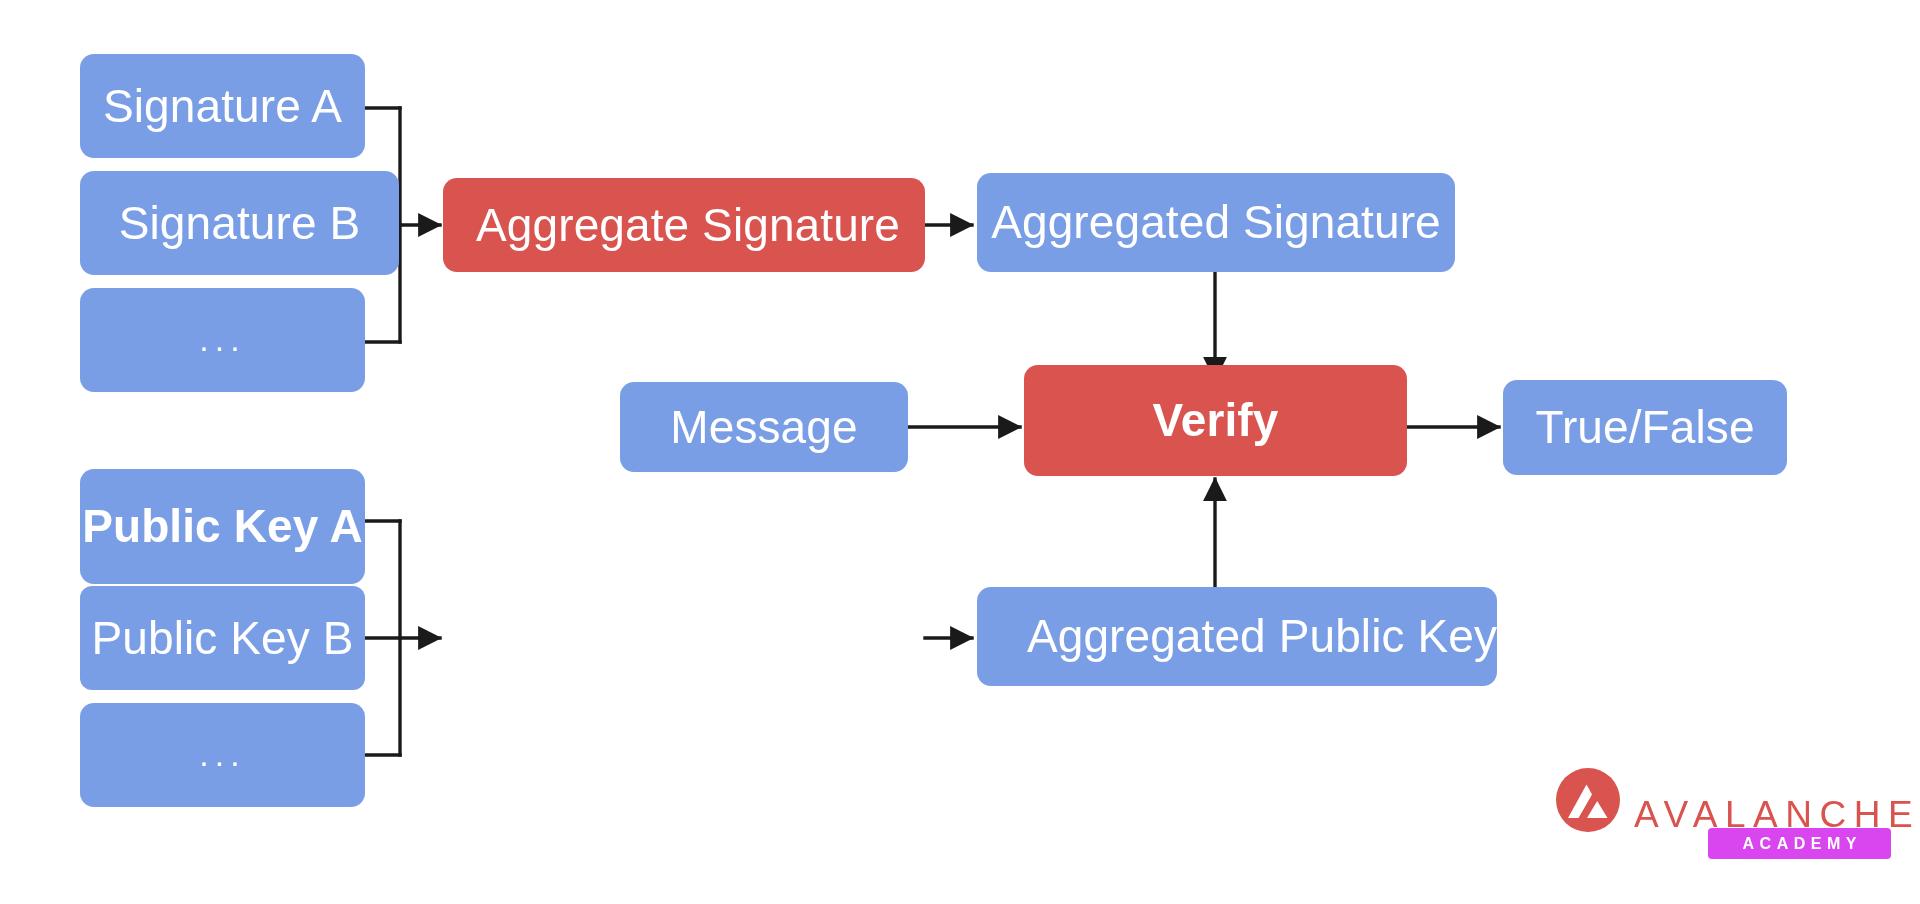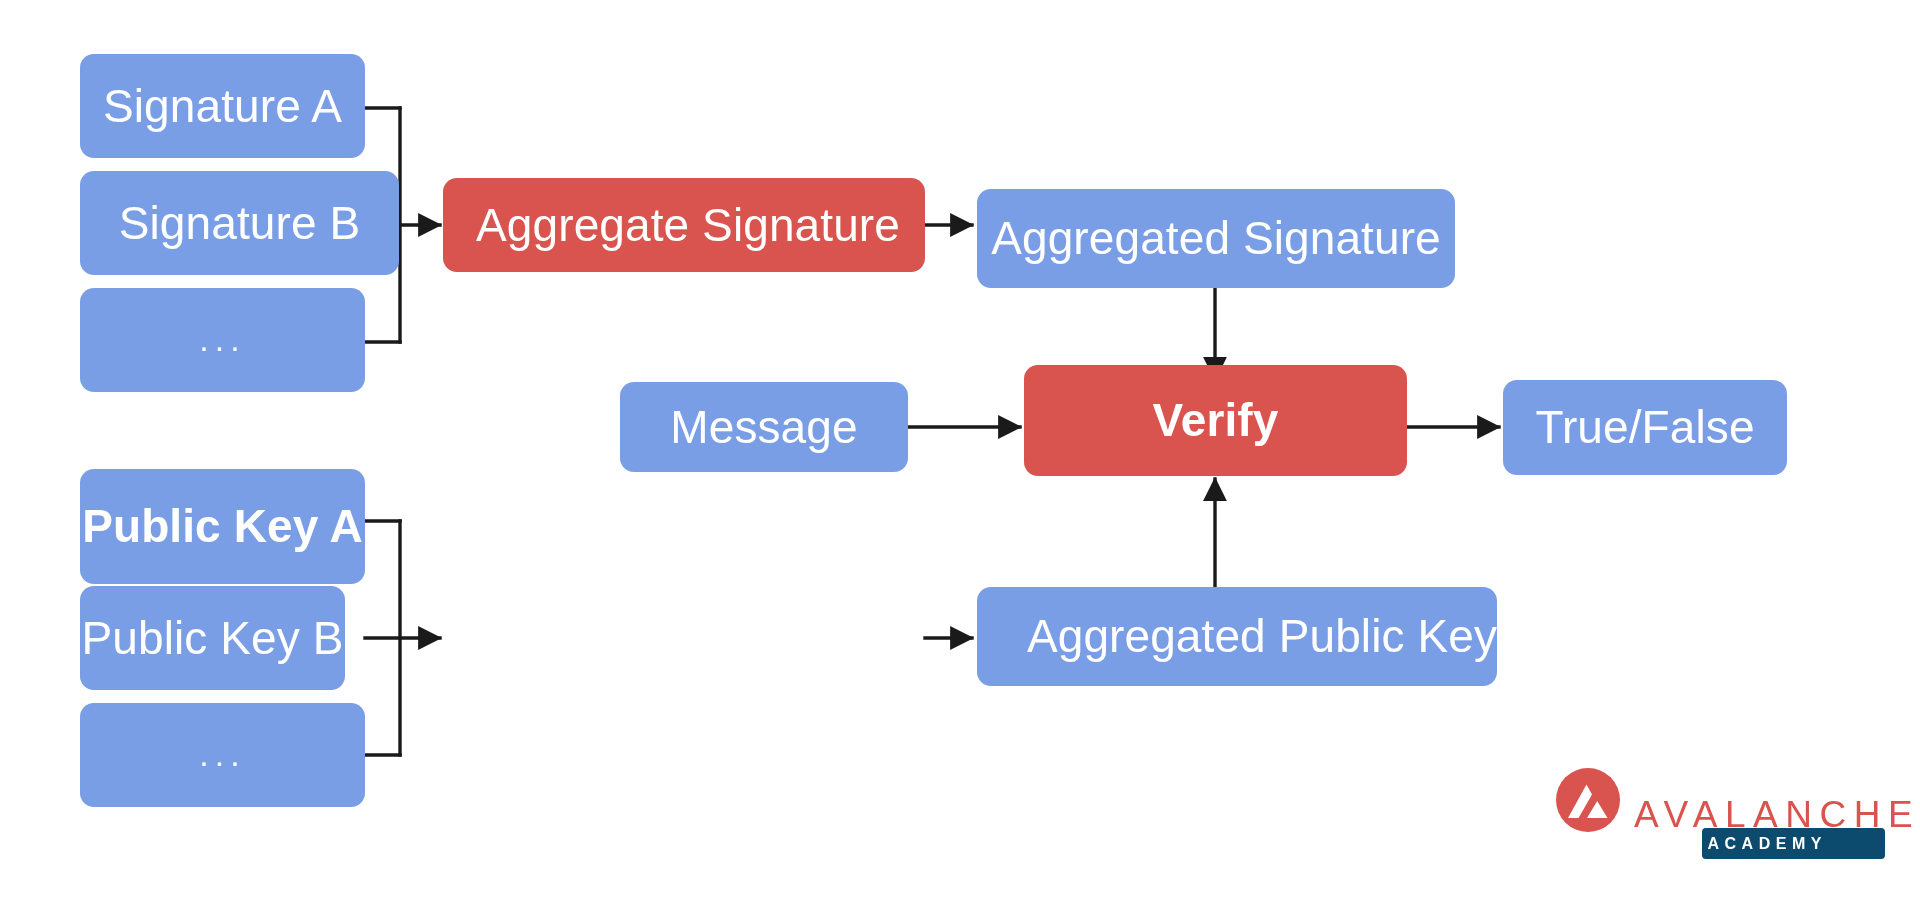--- a/index.html
+++ b/index.html
@@ -78,28 +78,29 @@
     left: 78px;
     top: 28px;
     font-size: 37px;
     font-weight: 400;
     letter-spacing: 7.5px;
     color: #d9534f;
     white-space: nowrap;
   }
   #logo .academy-pill {
     position: absolute;
-    left: 146px;
+    left: 152px;
     top: 62px;
     width: 183px;
     height: 31px;
     border-radius: 4px;
-    background: #0c4a6e;
+    background: #d946ef;
     display: flex;
     align-items: center;
+    justify-content: center;
   }
   #logo .academy-pill span {
     font-size: 16px;
     font-weight: 700;
     letter-spacing: 5.5px;
     color: #ffffff;
     white-space: nowrap;
     text-indent: 5.5px;
   }
 </style>
@@ -156,41 +157,41 @@
   </div>
 
   <div class="node blue ellipsis-node" style="left:80px; top:288px; width:285px; height:104px;">
     <span>...</span>
   </div>
 
   <div class="node red" style="left:443px; top:178px; width:482px; height:94px;padding-left:8px;">
     <span>Aggregate Signature</span>
   </div>
 
-  <div class="node blue" style="left:977px; top:173px; width:478px; height:99px;margin-top:16px;">
+  <div class="node blue" style="left:977px; top:173px; width:478px; height:99px;">
     <span>Aggregated Signature</span>
   </div>
 
   <div class="node blue" style="left:620px; top:382px; width:288px; height:90px;">
     <span>Message</span>
   </div>
 
   <div class="node red bold" style="left:1024px; top:365px; width:383px; height:111px;">
     <span>Verify</span>
   </div>
 
   <div class="node blue" style="left:1503px; top:380px; width:284px; height:95px;">
     <span>True/False</span>
   </div>
 
   <div class="node blue" style="left:80px; top:469px; width:285px; height:115px;font-weight:bold;">
     <span>Public Key A</span>
   </div>
 
-  <div class="node blue" style="left:80px; top:586px; width:265px; height:104px;">
+  <div class="node blue" style="left:80px; top:586px; width:285px; height:104px;border-radius:12px;">
     <span>Public Key B</span>
   </div>
 
   <div class="node blue ellipsis-node ellipsis-low" style="left:80px; top:703px; width:285px; height:104px;">
     <span>...</span>
   </div>
 
 
   <div class="node blue" style="left:977px; top:587px; width:520px; height:99px;justify-content:flex-end;">
     <span>Aggregated Public Key</span>

